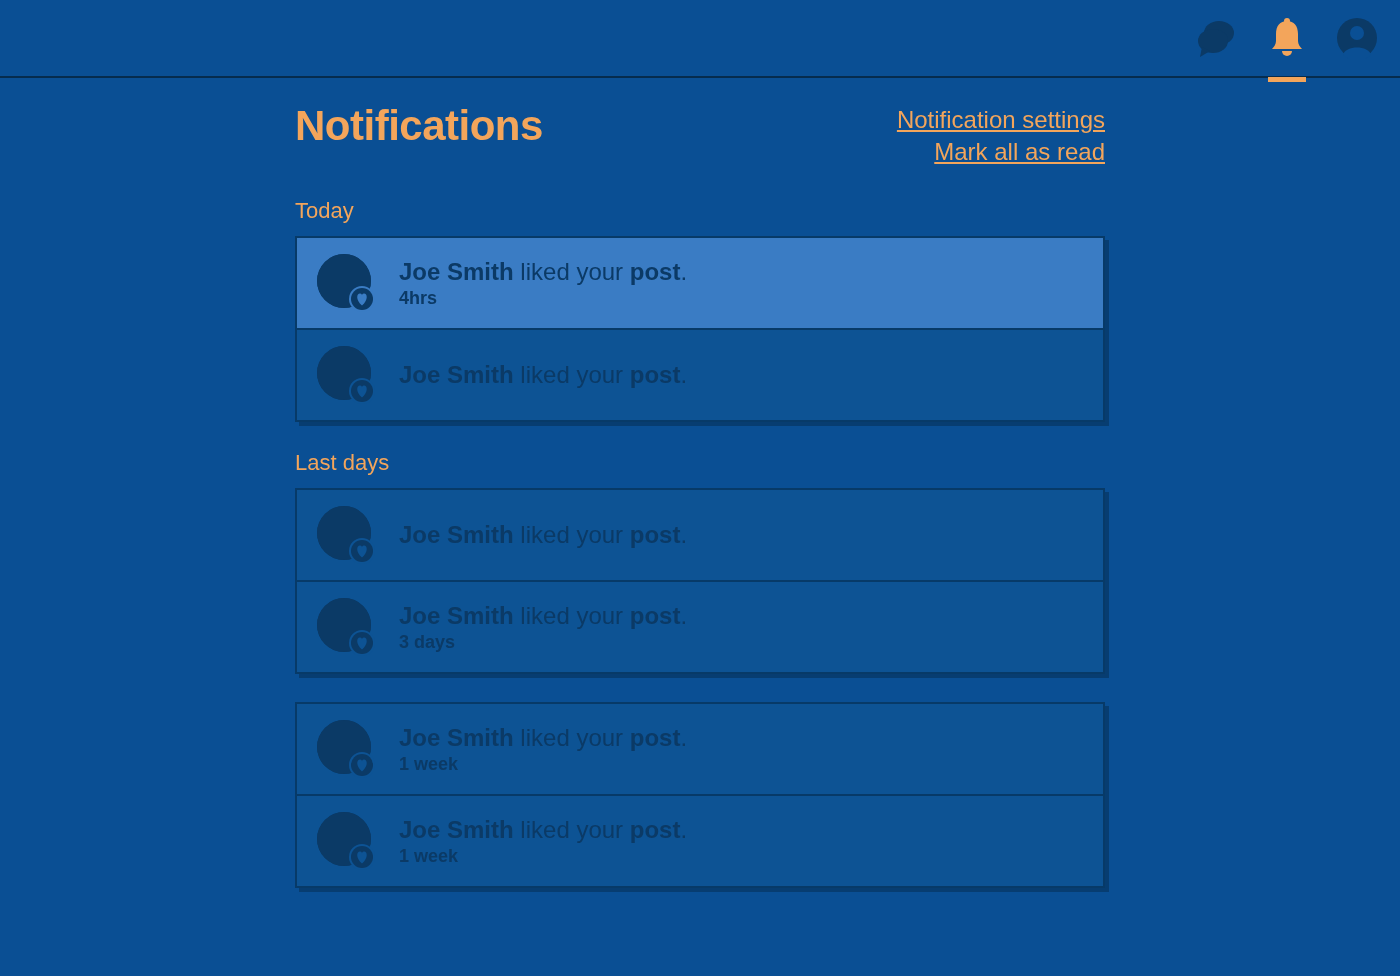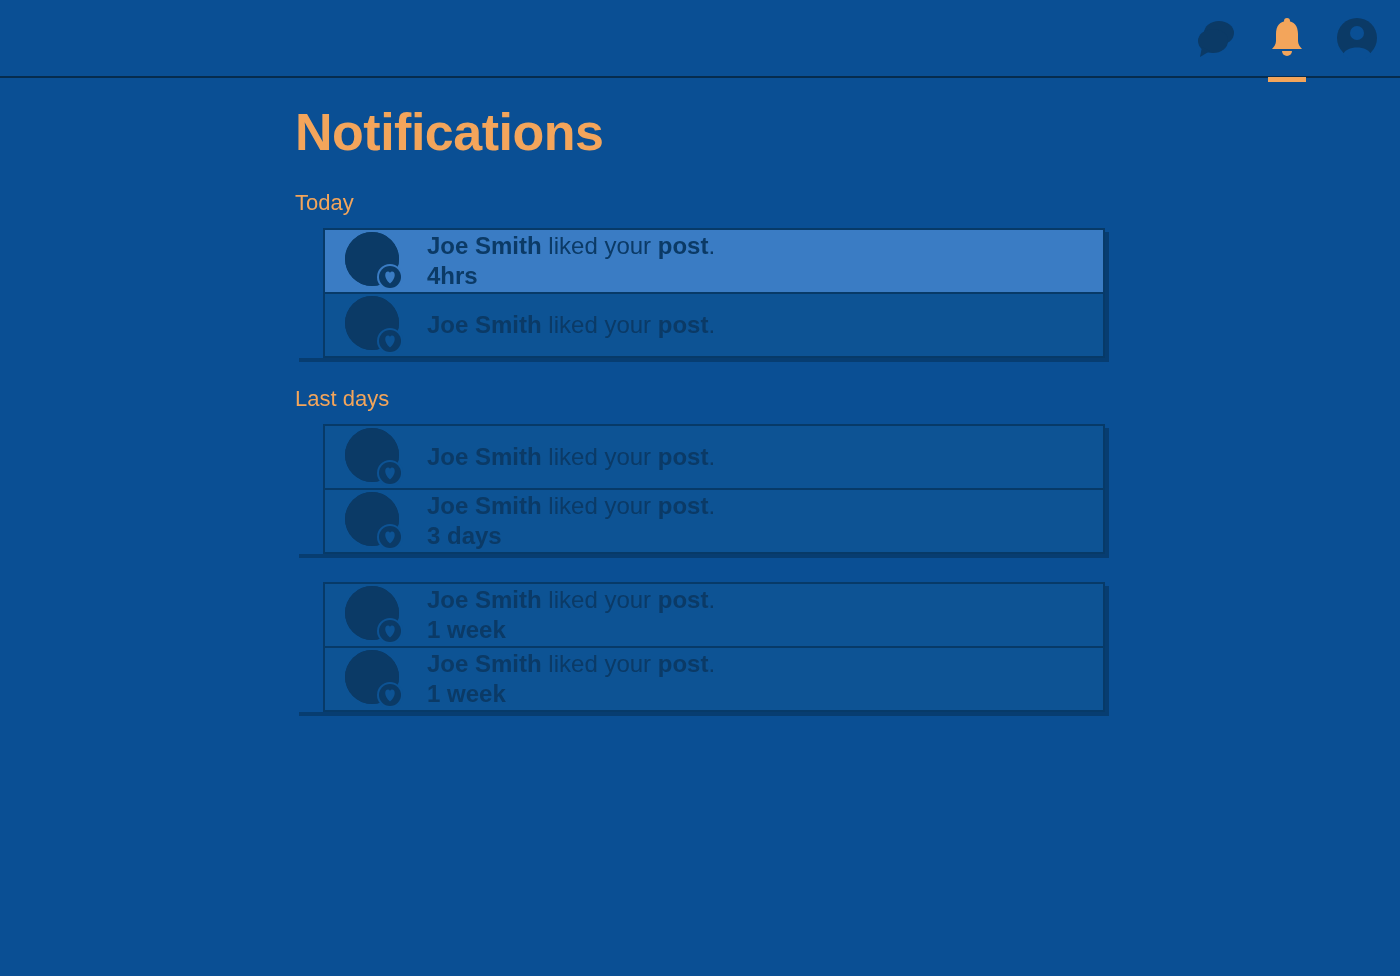--- a/index.html
+++ b/index.html
@@ -42,21 +42,21 @@
     padding: 24px 0 40px 0;
   }
   .header-row {
     display: flex;
     justify-content: space-between;
     align-items: flex-start;
     margin-bottom: 28px;
   }
   .page-title {
     color: #f3a55b;
-    font-size: 52px;
+    font-size: 42px;
     font-weight: 700;
     letter-spacing: -0.5px;
   }
   .header-links {
     text-align: right;
     padding-top: 4px;
   }
   .header-links a {
     display: block;
     color: #f3a55b;
@@ -74,24 +74,23 @@
   }
   .notif-group {
     box-shadow: 4px 4px 0 rgba(4, 28, 50, 0.35);
     margin-bottom: 28px;
   }
   .notif-card {
     border: 2px solid #073a68;
     background: #0d5394;
     display: flex;
     align-items: center;
-    padding: 0 18px;
+    padding: 14px 18px;
     gap: 22px;
     cursor: pointer;
-    margin-left: 28px;
   }
   .notif-card + .notif-card { border-top: none; }
   .notif-card.unread {
     background: #3a7cc4;
   }
   .notif-avatar {
     width: 62px; height: 62px;
     flex-shrink: 0;
   }
   .notif-body {
@@ -99,21 +98,21 @@
     flex-direction: column;
     gap: 2px;
   }
   .notif-text {
     font-size: 24px;
     font-weight: 500;
     color: #0b3a66;
   }
   .notif-text .bold { font-weight: 700; }
   .notif-time {
-    font-size: 24px;
+    font-size: 18px;
     font-weight: 700;
     color: #0b3a66;
   }
 </style>
 </head>
 <body>
 
 <div class="topbar">
   <div class="icon-btn">
     <svg width="42" height="42" viewBox="0 0 42 42">
@@ -136,20 +135,24 @@
       <circle cx="21" cy="16" r="7" fill="#0a4f94"></circle>
       <path d="M7 38 C9 28 33 28 35 38 A20 20 0 0 1 7 38 Z" fill="#0a4f94"></path>
     </svg>
   </div>
 </div>
 
 <div class="main">
 
   <div class="header-row">
     <h1 class="page-title">Notifications</h1>
+    <div class="header-links">
+      <a>Notification settings</a>
+      <a>Mark all as read</a>
+    </div>
   </div>
 
   <div id="sections-container">
       <div class="section-heading">Today</div>
       <div class="notif-group">
         <div class="notif-card unread">
           <div class="notif-avatar"><svg width="62" height="62" viewBox="0 0 62 62">
     <circle cx="29" cy="29" r="27" fill="#0b3a66"></circle>
     <circle cx="29" cy="22" r="9" fill="#3a7cc4"></circle>
     <path d="M13 48 C15 36 43 36 45 48 A27 27 0 0 1 13 48 Z" fill="#3a7cc4"></path>

